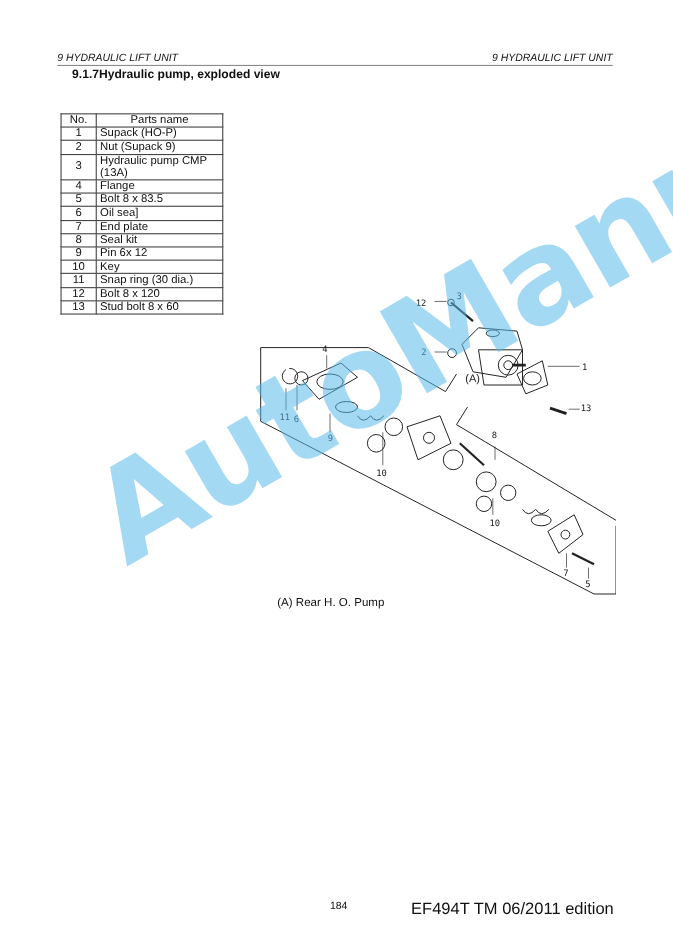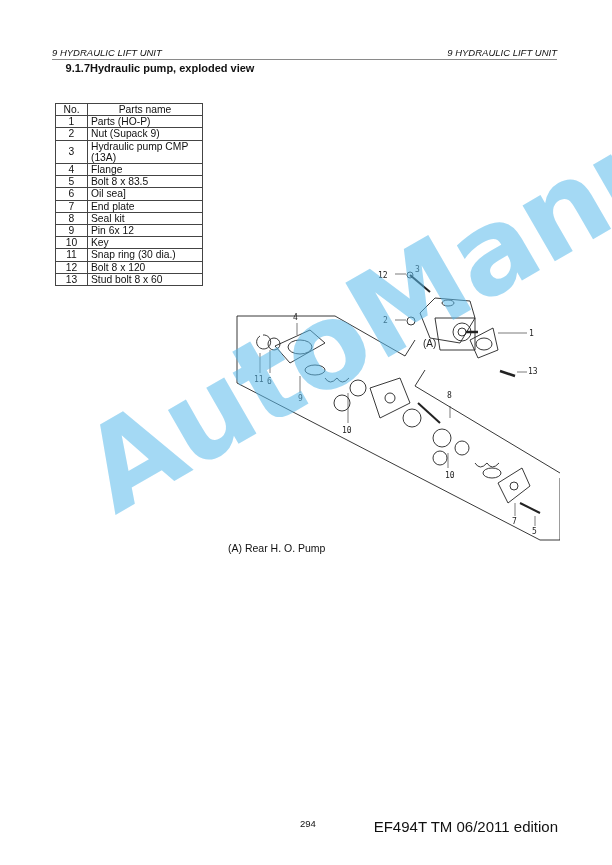--- a/index.html
+++ b/index.html
@@ -20,21 +20,21 @@
   table.parts {
     position: absolute; left: 55px; top: 103px; width: 148px;
     border-collapse: collapse; font-size: 10.3px;
   }
   table.parts th, table.parts td {
     border: 1px solid #444; padding: 0 3px; line-height: 11.2px; font-weight: normal;
   }
   table.parts th.no, table.parts td.no { width: 28px; text-align: center; }
   table.parts th.nm { text-align: center; }
   .diagram { position: absolute; left: 230px; top: 258px; width: 330px; height: 290px; }
-  .caption { position: absolute; left: 228px; top: 542px; font-size: 10.5px; }
+  .caption { position: absolute; left: 252px; top: 542px; font-size: 10.5px; }
   .footer-page { position: absolute; left: 300px; top: 818px; font-size: 9.5px; }
   .footer-ed { position: absolute; right: 54px; top: 818px; font-size: 15px; }
   .watermark {
     position: absolute; left: 60px; top: 420px; font-size: 118px; font-weight: bold;
     color: rgba(90, 185, 235, 0.55); transform: rotate(-30deg); transform-origin: 0 0;
     font-family: "DejaVu Sans", sans-serif; letter-spacing: -2px; white-space: nowrap;
     pointer-events: none;
   }
   .lbl { font-family: "DejaVu Sans Mono", monospace; font-size: 8px; fill: #222; }
 </style>
@@ -53,21 +53,21 @@
 <table class="parts">
   <thead>
     <tr>
       <th class="no">No.</th>
       <th class="nm">Parts name</th>
     </tr>
   </thead>
   <tbody>
     <tr>
         <td class="no">1</td>
-        <td>Parts (HO-P)</td>
+        <td>Supack (HO-P)</td>
       </tr>
     <tr>
         <td class="no">2</td>
         <td>Nut (Supack 9)</td>
       </tr>
     <tr>
         <td class="no">3</td>
         <td style="width:130px">Hydraulic pump CMP (13A)</td>
       </tr>
     <tr>
@@ -200,14 +200,14 @@
     <text class="lbl" x="215" y="220" stroke="none">10</text>
     <text class="lbl" x="282" y="266" stroke="none">7</text>
     <text class="lbl" x="302" y="276" stroke="none">5</text>
   </svg>
 </div>
 
 <div class="caption">(A) Rear H. O. Pump</div>
 
 <div class="watermark">AutoManual</div>
 
-<div class="footer-page">294</div>
+<div class="footer-page">184</div>
 <div class="footer-ed">EF494T TM 06/2011 edition</div>
 
 </body></html>

